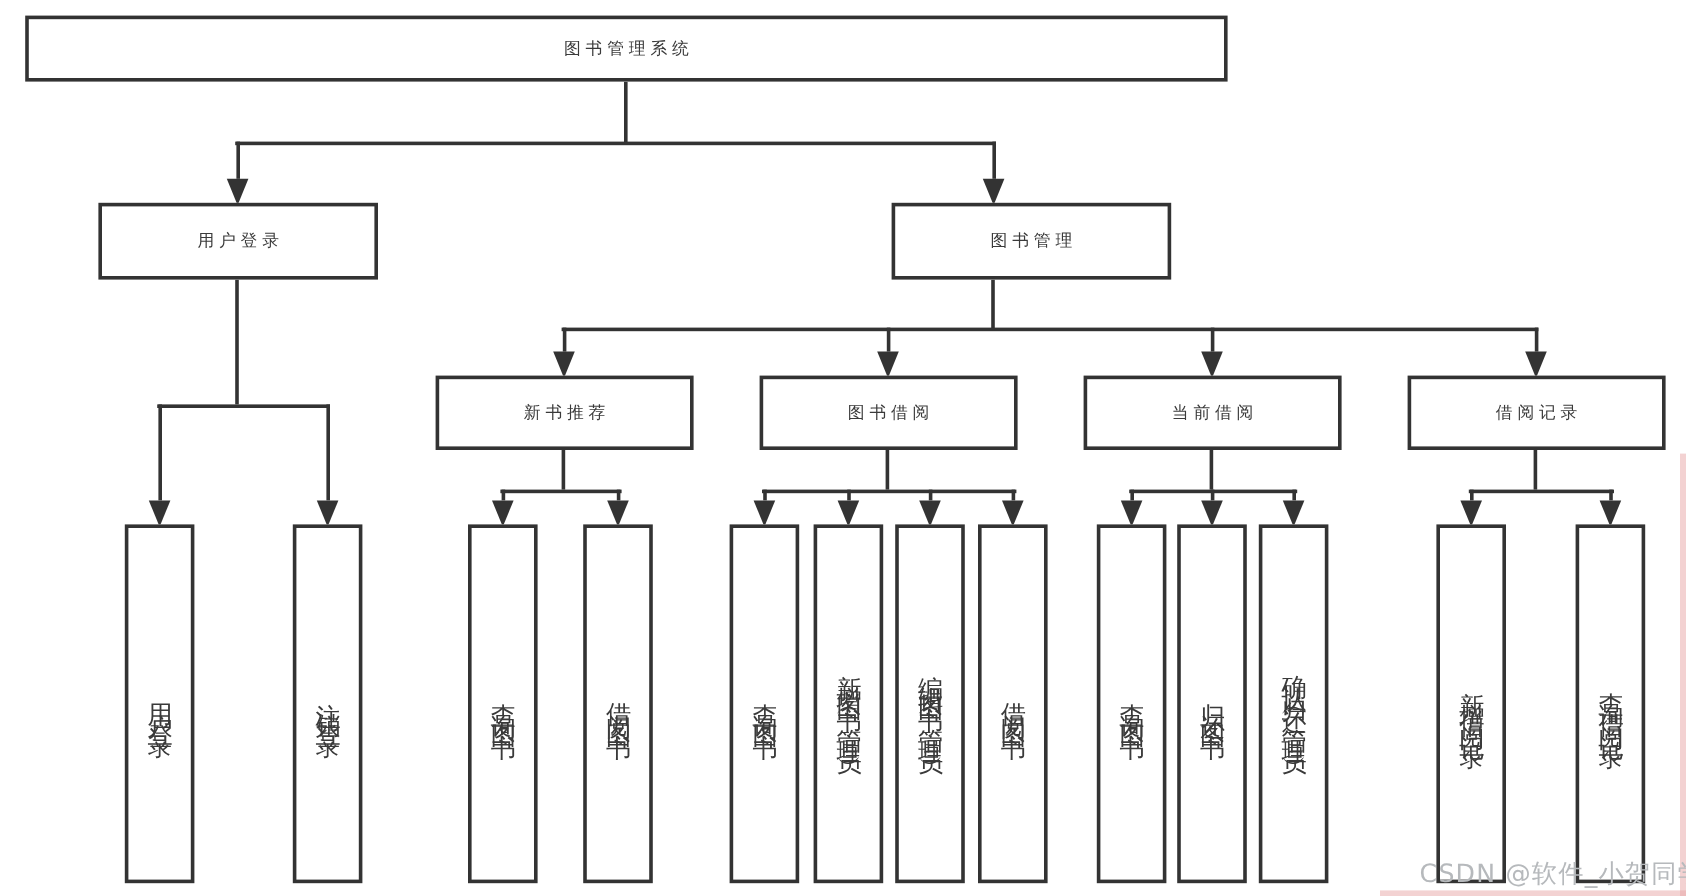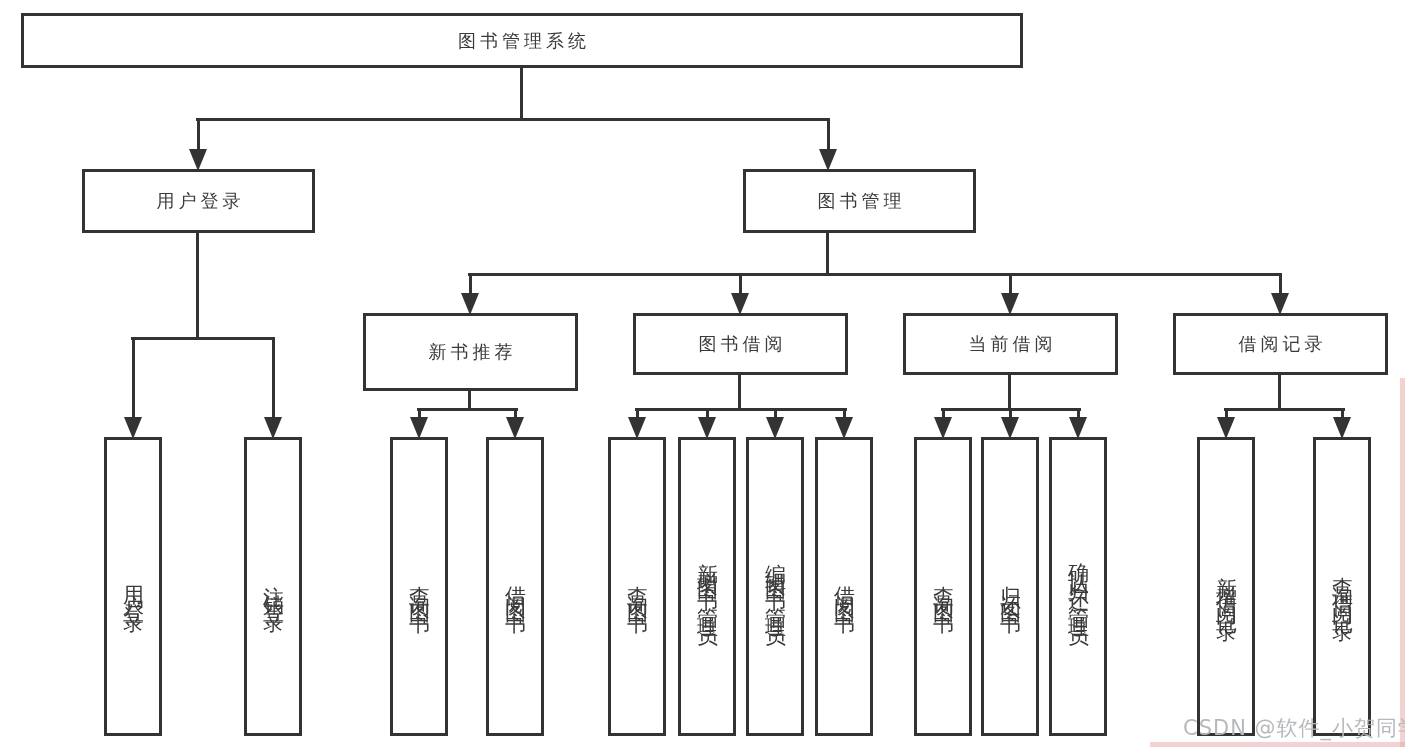--- a/index.html
+++ b/index.html
@@ -5,21 +5,21 @@
   html,body{margin:0;padding:0;background:#ffffff;}
   #stage{
     position:relative;width:1405px;height:747px;background:var(--bg,#fff);
     font-family:"DejaVu Sans","Liberation Sans",sans-serif;overflow:hidden;
   }
   .box{
     position:absolute;box-sizing:border-box;border:3px solid var(--line,#333);
     background:#fff;display:flex;align-items:center;justify-content:center;z-index:3;
   }
   .hlabel{
-    font-size:18px;letter-spacing:4px;color:var(--text,#3a3a3a);white-space:nowrap;
+    font-size:14px;letter-spacing:4px;color:var(--text,#3a3a3a);white-space:nowrap;
     text-indent:4px;
   }
   .leaf span{
     writing-mode:vertical-rl;text-orientation:mixed;font-size:21px;
     letter-spacing:9px;color:var(--text,#3a3a3a);line-height:1;
   }
   .cline{position:absolute;background:var(--line,#333);z-index:1;}
   .ahead{
     position:absolute;width:0;height:0;z-index:2;
     border-left:9px solid transparent;border-right:9px solid transparent;
@@ -40,21 +40,21 @@
     <span class="hlabel">图书管理系统</span>
   </div>
 
   <div class="box" style="left:82px;top:169px;width:233px;height:64px;">
     <span class="hlabel">用户登录</span>
   </div>
   <div class="box" style="left:712px;top:169px;width:233px;height:64px;margin-left:31px;">
     <span class="hlabel">图书管理</span>
   </div>
 
-  <div class="box" style="left:363px;top:313px;width:215px;height:78px;">
+  <div class="box" style="left:363px;top:313px;width:215px;height:62px;">
     <span class="hlabel">新书推荐</span>
   </div>
   <div class="box" style="left:633px;top:313px;width:215px;height:62px;">
     <span class="hlabel">图书借阅</span>
   </div>
   <div class="box" style="left:903px;top:313px;width:215px;height:62px;">
     <span class="hlabel">当前借阅</span>
   </div>
   <div class="box" style="left:1173px;top:313px;width:215px;height:62px;">
     <span class="hlabel">借阅记录</span>

